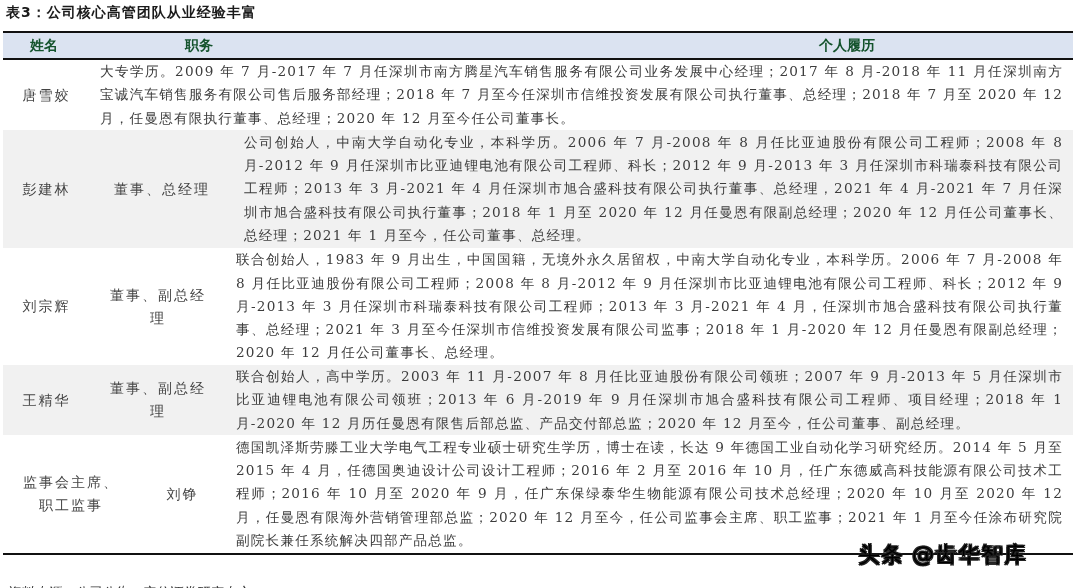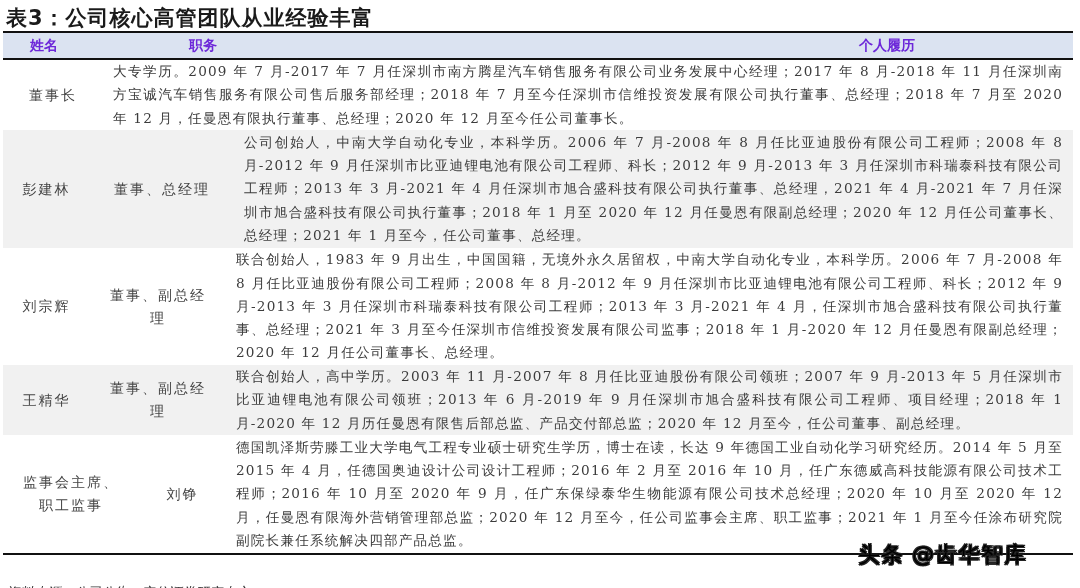--- a/index.html
+++ b/index.html
@@ -1,29 +1,29 @@
 <!DOCTYPE html>
 <html><head>
   <meta charset="utf-8">
   <style>
     html, body { margin: 0; padding: 0; background: #ffffff; }
     body { width: 1080px; height: 588px; position: relative; overflow: hidden;
            font-family: "DejaVu Serif", "Liberation Serif", serif; color: #3a3a3a; }
-    .title { position: absolute; left: 6px; top: 4px; font-size: 21px; font-weight: bold;
+    .title { position: absolute; left: 6px; top: 4px; font-size: 14px; font-weight: bold;
              color: #1a1a1a; font-family: "DejaVu Sans", "Liberation Sans", sans-serif; letter-spacing: 1px; }
     .table { position: absolute; left: 3px; top: 31px; width: 1070px; }
     .thead { height: 25px; background: #dbe3f1; border-top: 2px solid #111; border-bottom: 2px solid #111;
-             display: flex; align-items: center; font-weight: bold; font-size: 14px; color: #6d28d9;
-             font-family: "DejaVu Sans", "Liberation Sans", sans-serif; gap: 40px; }
+             display: flex; align-items: center; font-weight: bold; font-size: 14px; color: #14532d;
+             font-family: "DejaVu Sans", "Liberation Sans", sans-serif; }
     .th { text-align: center; }
     .c1 { width: 87px; }
     .c2 { width: 100px; }
     .c3 { flex: 1; }
     .th.c1 { text-align: left; padding-left: 27px; width: 60px; }
-    .th.c2 { text-align: center; padding-left: 23px; width: 100px; font-family: Liberation Mono, monospace; }
+    .th.c2 { text-align: right; padding-left: 23px; width: 100px; font-family: Liberation Mono, monospace; }
     .th.c3 { text-align: center; padding-left: 408px; }
     .row { display: flex; align-items: stretch; }
     .row.alt { background: #f1f1f1; }
     .cell { display: flex; align-items: center; justify-content: center; font-size: 14px; color: #444;
             text-align: center; line-height: 23px; }
     .cell.c1 { width: 87px; letter-spacing: 2px; }
     .cell.c2 { width: 100px; letter-spacing: 2px; }
     .cell.c3 { flex: 1; justify-content: flex-start; text-align: justify; padding: 1px 10px 1px 10px;
                font-size: 13.6px; line-height: 23.3px; color: #3c3c3c; letter-spacing: 1.2px; }
     .r1 { height: 70px; }
@@ -43,21 +43,21 @@
 <div class="title">表3：公司核心高管团队从业经验丰富</div>
 
 <div class="table">
   <div class="thead">
     <div class="th c1">姓名</div>
     <div class="th c2">职务</div>
     <div class="th c3">个人履历</div>
   </div>
 
   <div class="row r1">
-    <div class="cell c2">董事长</div>
+    <div class="cell c1">唐雪姣</div>
     <div class="cell c3">大专学历。2009 年 7 月-2017 年 7 月任深圳市南方腾星汽车销售服务有限公司业务发展中心经理；2017 年 8 月-2018 年 11 月任深圳南方宝诚汽车销售服务有限公司售后服务部经理；2018 年 7 月至今任深圳市信维投资发展有限公司执行董事、总经理；2018 年 7 月至 2020 年 12 月，任曼恩有限执行董事、总经理；2020 年 12 月至今任公司董事长。</div>
   </div>
 
   <div class="row r2 alt">
     <div class="cell c1">彭建林</div>
     <div class="cell c2" style="padding:0 22px;">董事、总经理</div>
     <div class="cell c3">公司创始人，中南大学自动化专业，本科学历。2006 年 7 月-2008 年 8 月任比亚迪股份有限公司工程师；2008 年 8 月-2012 年 9 月任深圳市比亚迪锂电池有限公司工程师、科长；2012 年 9 月-2013 年 3 月任深圳市科瑞泰科技有限公司工程师；2013 年 3 月-2021 年 4 月任深圳市旭合盛科技有限公司执行董事、总经理，2021 年 4 月-2021 年 7 月任深圳市旭合盛科技有限公司执行董事；2018 年 1 月至 2020 年 12 月任曼恩有限副总经理；2020 年 12 月任公司董事长、总经理；2021 年 1 月至今，任公司董事、总经理。</div>
   </div>
 
   <div class="row r3">

